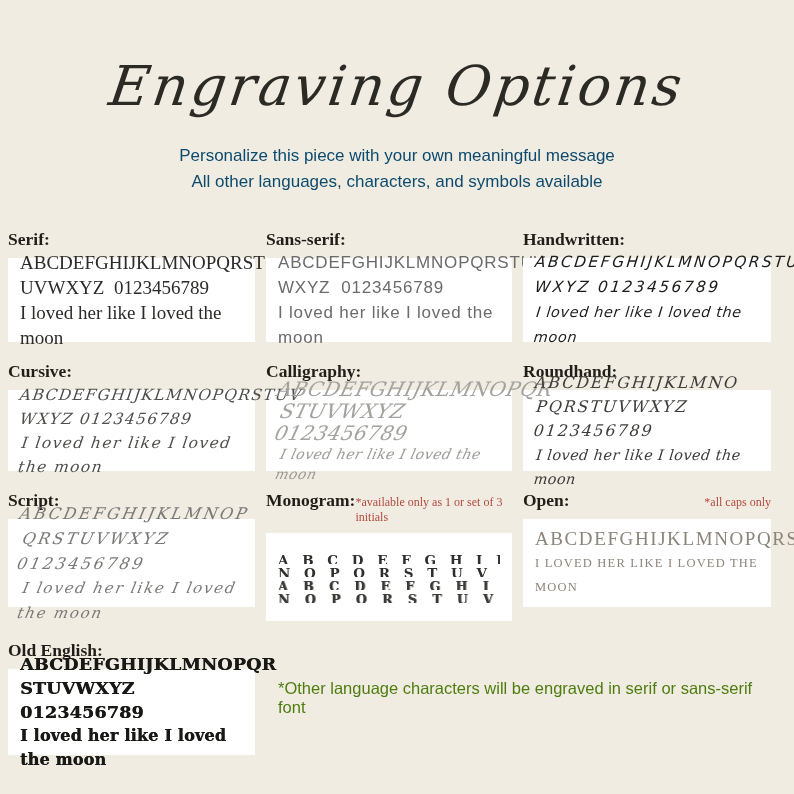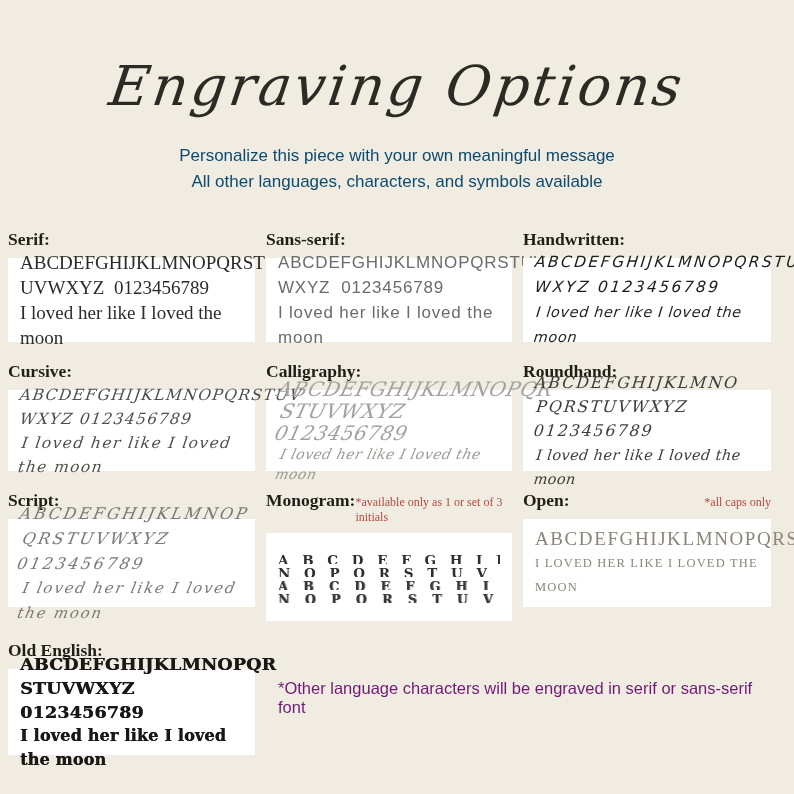--- a/index.html
+++ b/index.html
@@ -84,21 +84,21 @@
   .f-open   .sample-line{font-family:"Liberation Serif", serif;font-size:19px;
     letter-spacing:1.6px;line-height:24px;color:#8b857a;}
   .f-open   .phrase{font-size:12.5px;letter-spacing:1.2px;}
   .f-olde   .sample-line{font-family:"DejaVu Serif", serif;font-weight:700;
     font-size:17.5px;letter-spacing:.2px;line-height:24px;color:#181816;
     text-shadow:.4px 0 0 #181816;}
   .f-olde   .phrase{font-size:16px;}
   
   .footnote{
     grid-column:2 / 4;display:flex;align-items:center;
-    font-family:"Liberation Sans", sans-serif;font-size:16.5px;color:#701a75;
+    font-family:"Liberation Sans", sans-serif;font-size:16.5px;color:#4d7c0f;
     padding-left:12px;
   }
 </style>
 </head>
 <body>
 
 <div class="page">
 
   <div class="header">
     <div class="title">Engraving Options</div>

